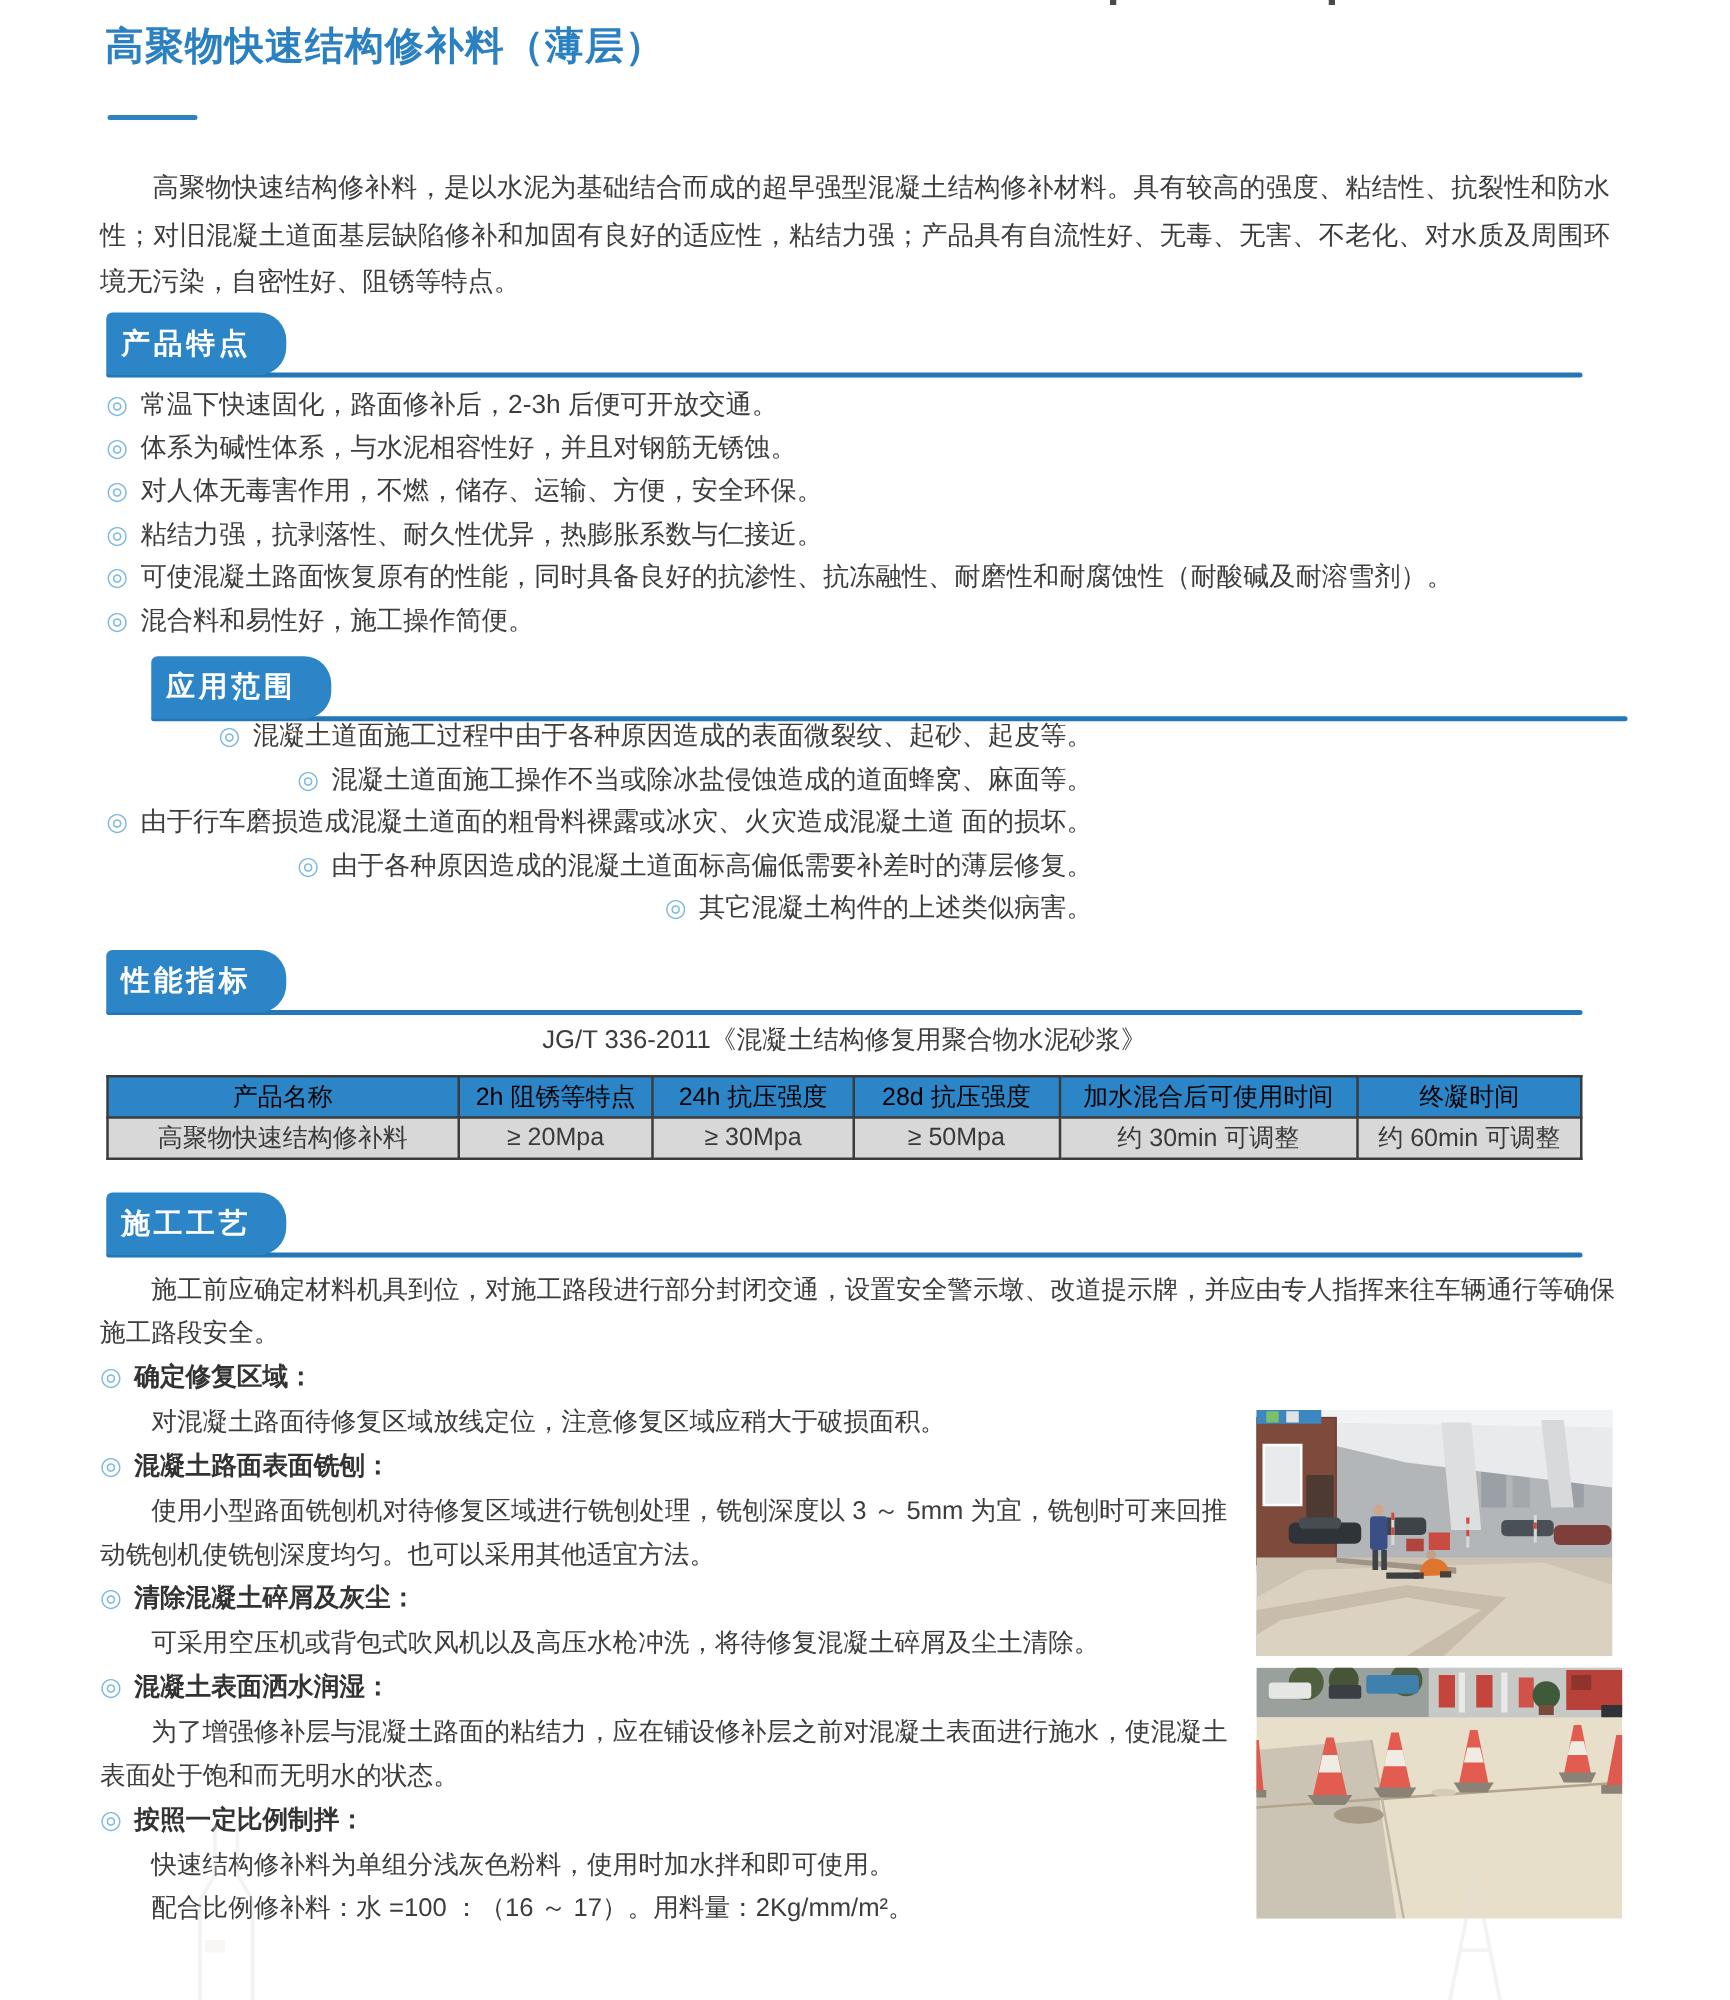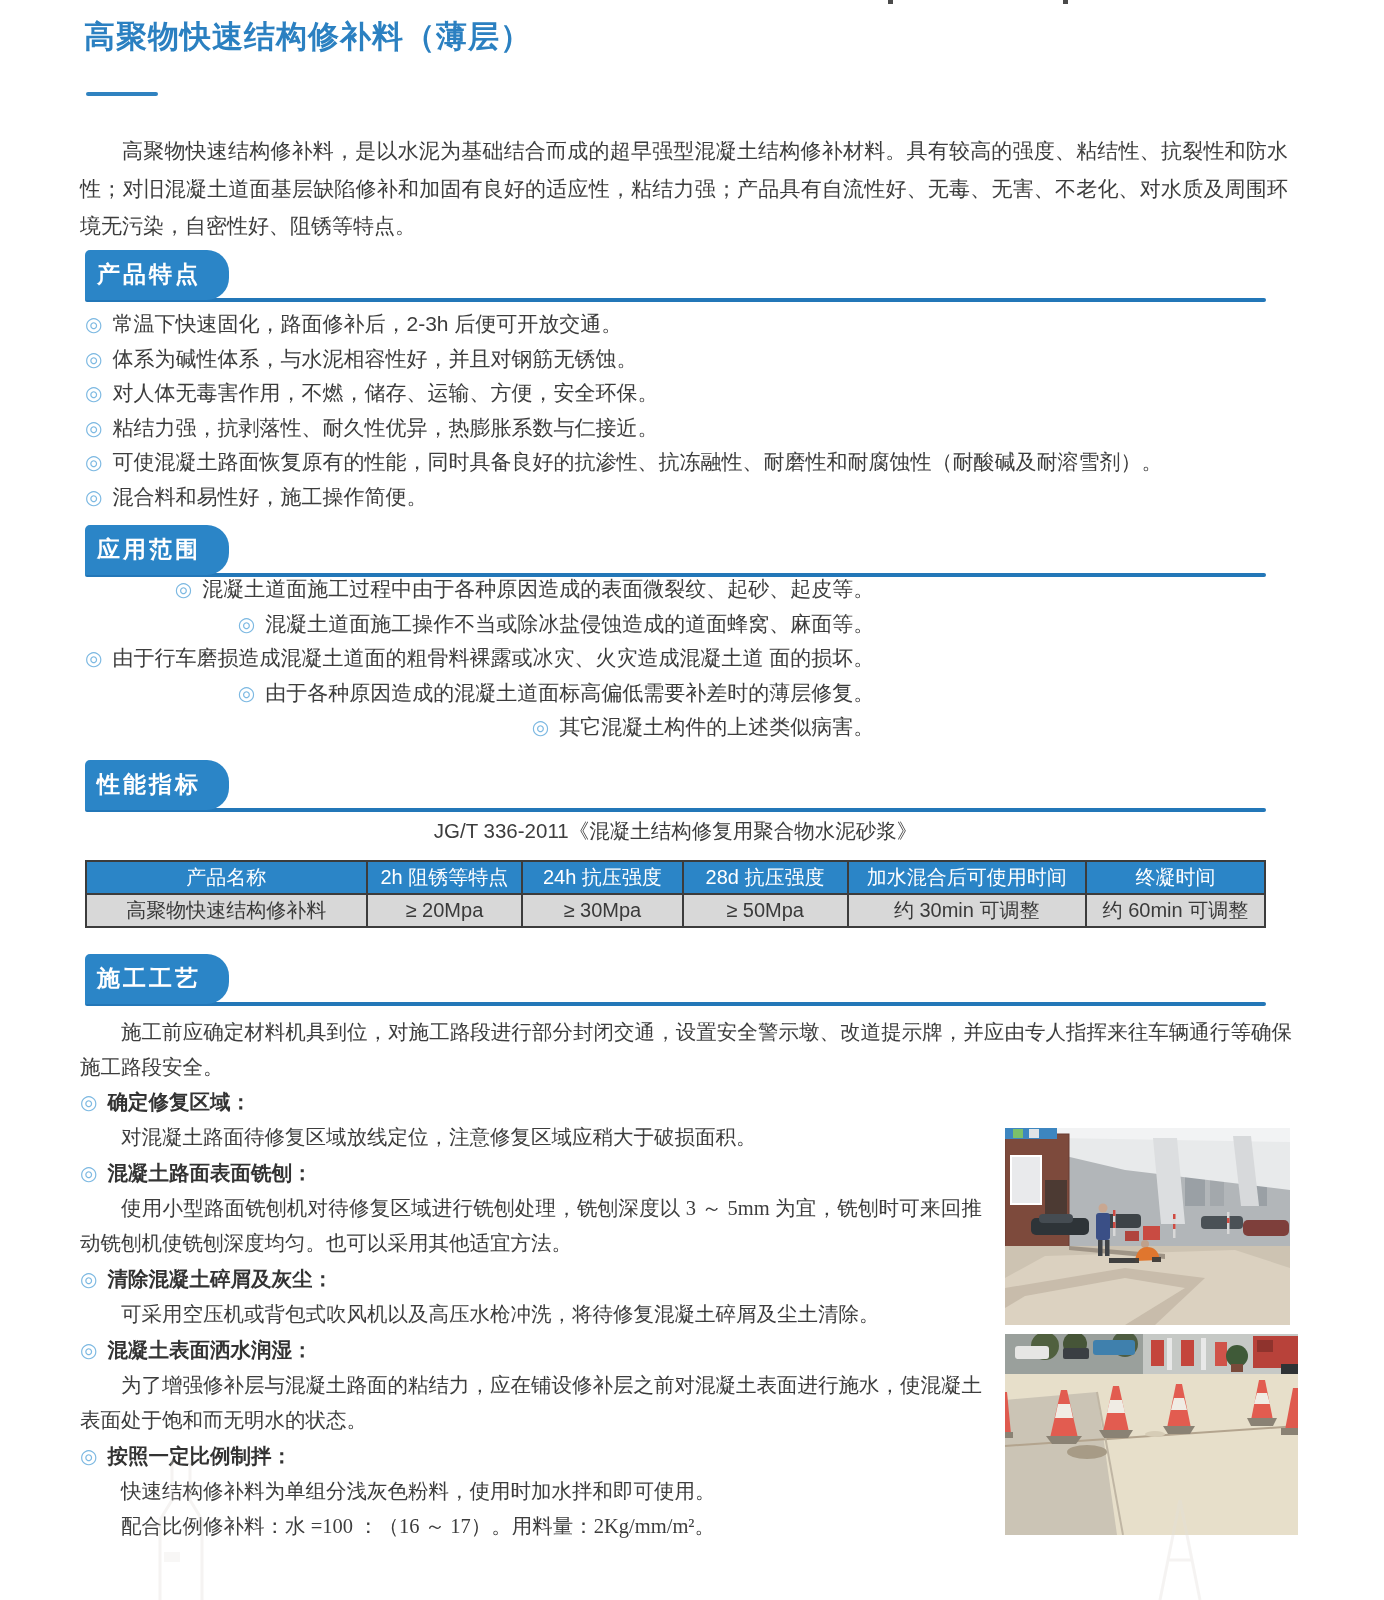--- a/index.html
+++ b/index.html
@@ -18,29 +18,29 @@
   .sec-line{position:absolute;left:0;right:0;bottom:0;height:4px;background:#2377b8;border-radius:2px;}
   .sec-box{position:absolute;left:0;bottom:2px;background:#2b85c7;color:#ffffff;font-size:23px;font-weight:bold;letter-spacing:3px;padding:9px 28px 10px 12px;border-radius:5px 22px 22px 0;}
   
   .blist{position:absolute;left:85px;margin:0;padding:0;list-style:none;font-size:21px;color:#3d3d3d;}
   .blist li{line-height:34.6px;white-space:nowrap;}
   .bullet{color:#7db9e2;margin-right:10px;font-size:20px;}
   
   .tbl-caption{position:absolute;left:85px;top:817px;width:1181px;text-align:center;font-size:20.5px;color:#3d3d3d;}
   table.perf{position:absolute;left:85px;top:860px;width:1181px;border-collapse:collapse;table-layout:fixed;}
   table.perf th,table.perf td{border:2px solid #3c3c3c;text-align:center;font-size:20px;padding:0;height:31px;}
-  table.perf th{background:#2b85c7;color:#ffffff;font-weight:normal;}
+  table.perf th{background:#2b85c7;color:#000000;font-weight:normal;}
   table.perf td{background:#d8d8d8;color:#3a3a3a;margin-top:41px;}
   
   .process{position:absolute;left:80px;top:1014px;width:1212px;font-size:20.5px;color:#3d3d3d;}
   .process p{margin:0;line-height:35px;}
   .step-head{line-height:35px;font-weight:bold;color:#333333;}
   .step-head .bullet{font-weight:normal;}
   .step-body{text-indent:2em;text-align:justify;}
-  .narrow{width:902px;font-family:Liberation Serif, serif;}
+  .narrow{width:902px;}
   
   .photo{position:absolute;overflow:hidden;}
   .photo svg{display:block;}
   
   .wm{position:absolute;opacity:0.35;}
 </style>
 </head>
 <body>
 
 <div id="page">
@@ -59,21 +59,21 @@
   </div>
   <ul class="blist" style="top:307px;">
     <li><span class="bullet">◎</span><span>常温下快速固化，路面修补后，2-3h 后便可开放交通。</span></li>
     <li><span class="bullet">◎</span><span>体系为碱性体系，与水泥相容性好，并且对钢筋无锈蚀。</span></li>
     <li><span class="bullet">◎</span><span>对人体无毒害作用，不燃，储存、运输、方便，安全环保。</span></li>
     <li><span class="bullet">◎</span><span>粘结力强，抗剥落性、耐久性优异，热膨胀系数与仁接近。</span></li>
     <li><span class="bullet">◎</span><span>可使混凝土路面恢复原有的性能，同时具备良好的抗渗性、抗冻融性、耐磨性和耐腐蚀性（耐酸碱及耐溶雪剂）。</span></li>
     <li><span class="bullet">◎</span><span>混合料和易性好，施工操作简便。</span></li>
   </ul>
 
-  <div class="sec" style="top:527px;">
+  <div class="sec" style="top:527px;margin-left:36px;">
     <div class="sec-line"></div>
     <div class="sec-box">应用范围</div>
   </div>
   <ul class="blist" style="top:572px;text-align:right;">
     <li><span class="bullet">◎</span><span>混凝土道面施工过程中由于各种原因造成的表面微裂纹、起砂、起皮等。</span></li>
     <li><span class="bullet">◎</span><span>混凝土道面施工操作不当或除冰盐侵蚀造成的道面蜂窝、麻面等。</span></li>
     <li><span class="bullet">◎</span><span>由于行车磨损造成混凝土道面的粗骨料裸露或冰灾、火灾造成混凝土道 面的损坏。</span></li>
     <li><span class="bullet">◎</span><span>由于各种原因造成的混凝土道面标高偏低需要补差时的薄层修复。</span></li>
     <li><span class="bullet">◎</span><span>其它混凝土构件的上述类似病害。</span></li>
   </ul>

